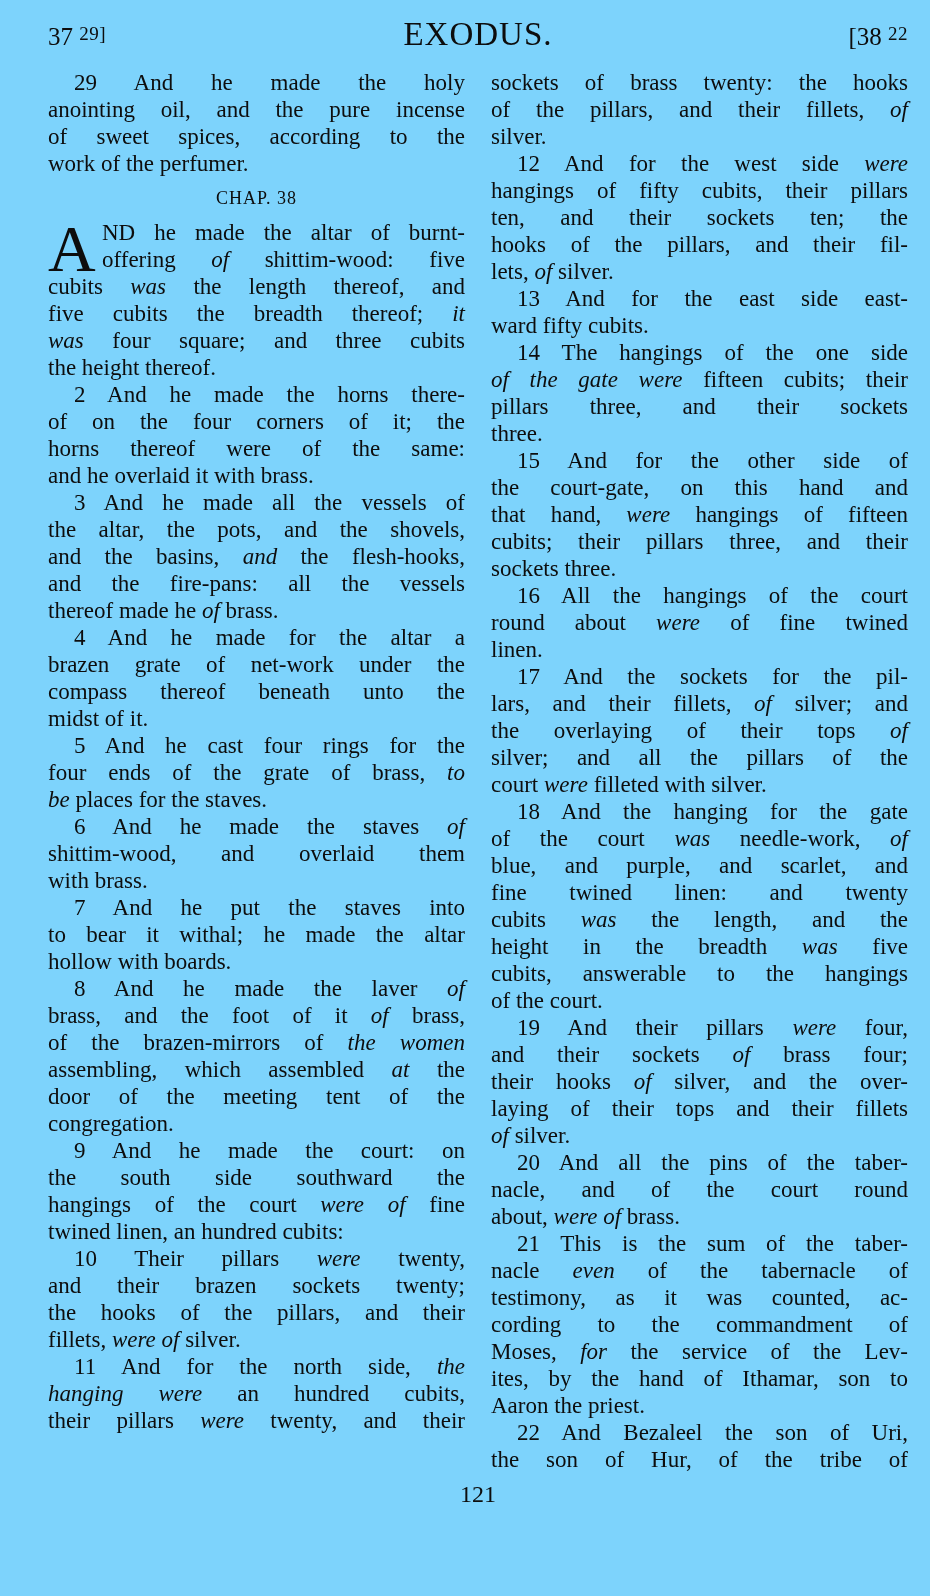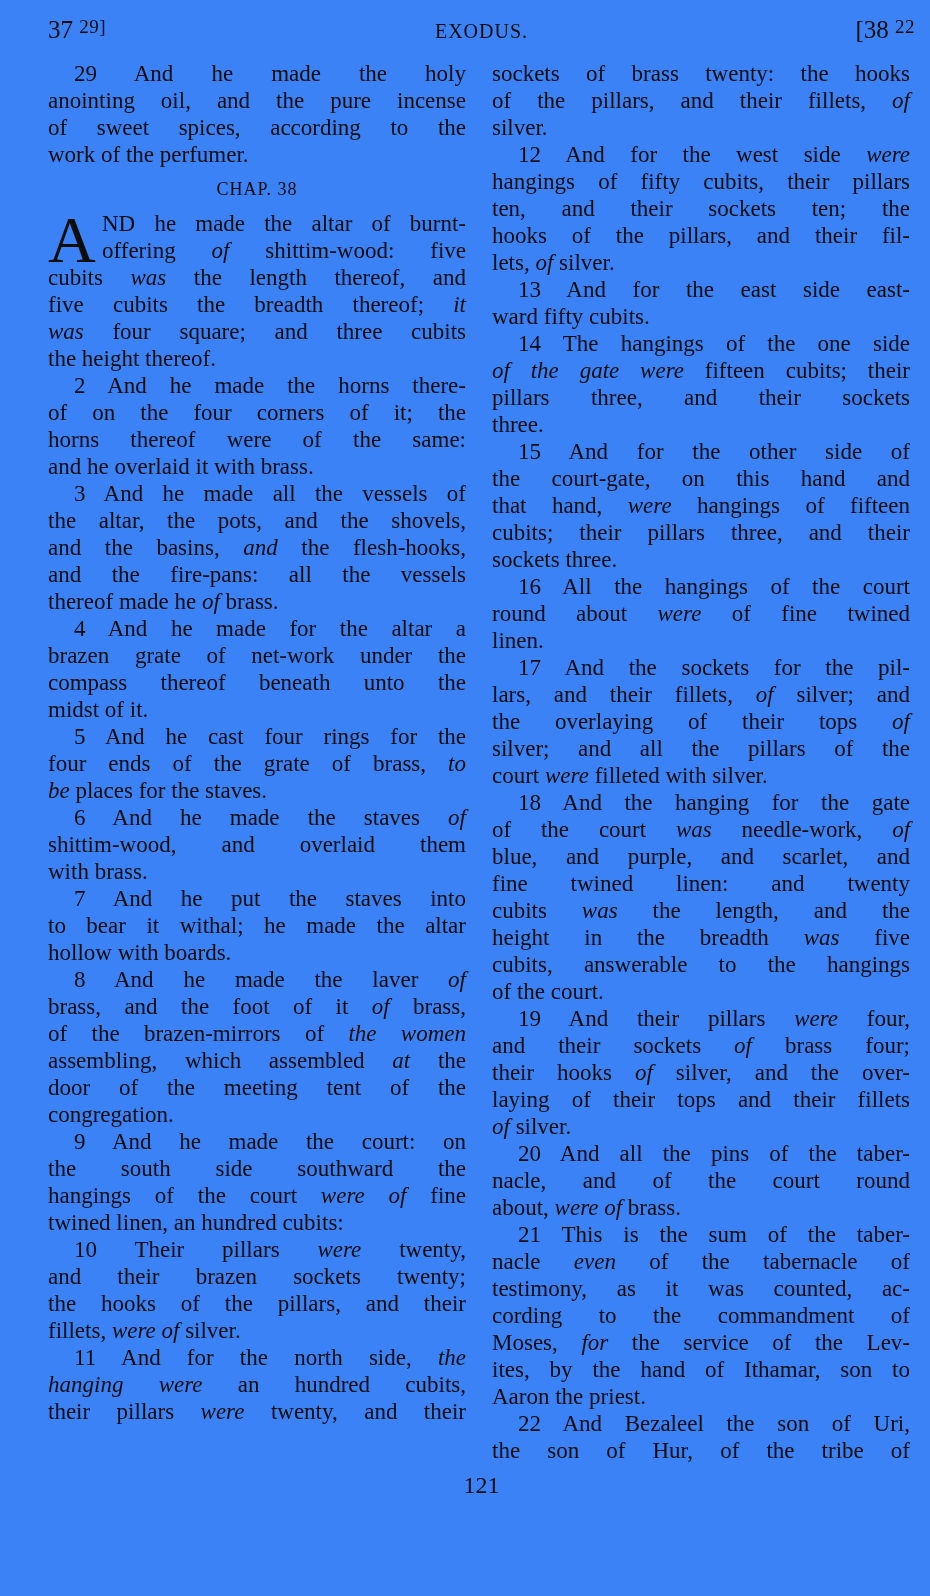--- a/index.html
+++ b/index.html
@@ -1,32 +1,32 @@
 <!DOCTYPE html>
 <html><head>
 <meta charset="utf-8">
 <style>
   html,body { margin:0; padding:0; background:#e8e8e8; }
   .page {
     position:relative;
     width:930px; height:1596px;
     margin:0 auto;
-    background:#3b82f6;
+    background:#7dd3fc;
     color:#0d0d0d;
     font-family:"Liberation Serif","DejaVu Serif",serif;
     box-sizing:border-box;
-    padding:16px 15px 0 48px;
+    padding:16px 22px 0 48px;
     overflow:hidden;
   }
   .running-head {
     display:flex; justify-content:space-between; align-items:baseline;
     font-size:25px; margin-bottom:16px;
   }
   .running-head .slot { flex:1; }
-  .running-head .slot.center { text-align:center; font-size:20px; letter-spacing:1px; }
+  .running-head .slot.center { text-align:center; font-size:33px; letter-spacing:1px; }
   .running-head .slot.right { text-align:right; }
   .vs { font-size:19px; position:relative; top:-5px; letter-spacing:0.5px; }
   .columns { display:flex; gap:26px; }
   .col { width:418px; font-size:23px; line-height:27px; }
   .line { text-align:justify; text-align-last:justify; -moz-text-align-last:justify; }
   .line.end { text-align-last:left; -moz-text-align-last:left; }
   .line.ind { text-indent:26px; }
   .line.pad { margin-left:54px; }
   .chap-heading { text-align:center; font-size:18px; margin:8px 0 7px; letter-spacing:1px; }
   .verse { margin:0; }

